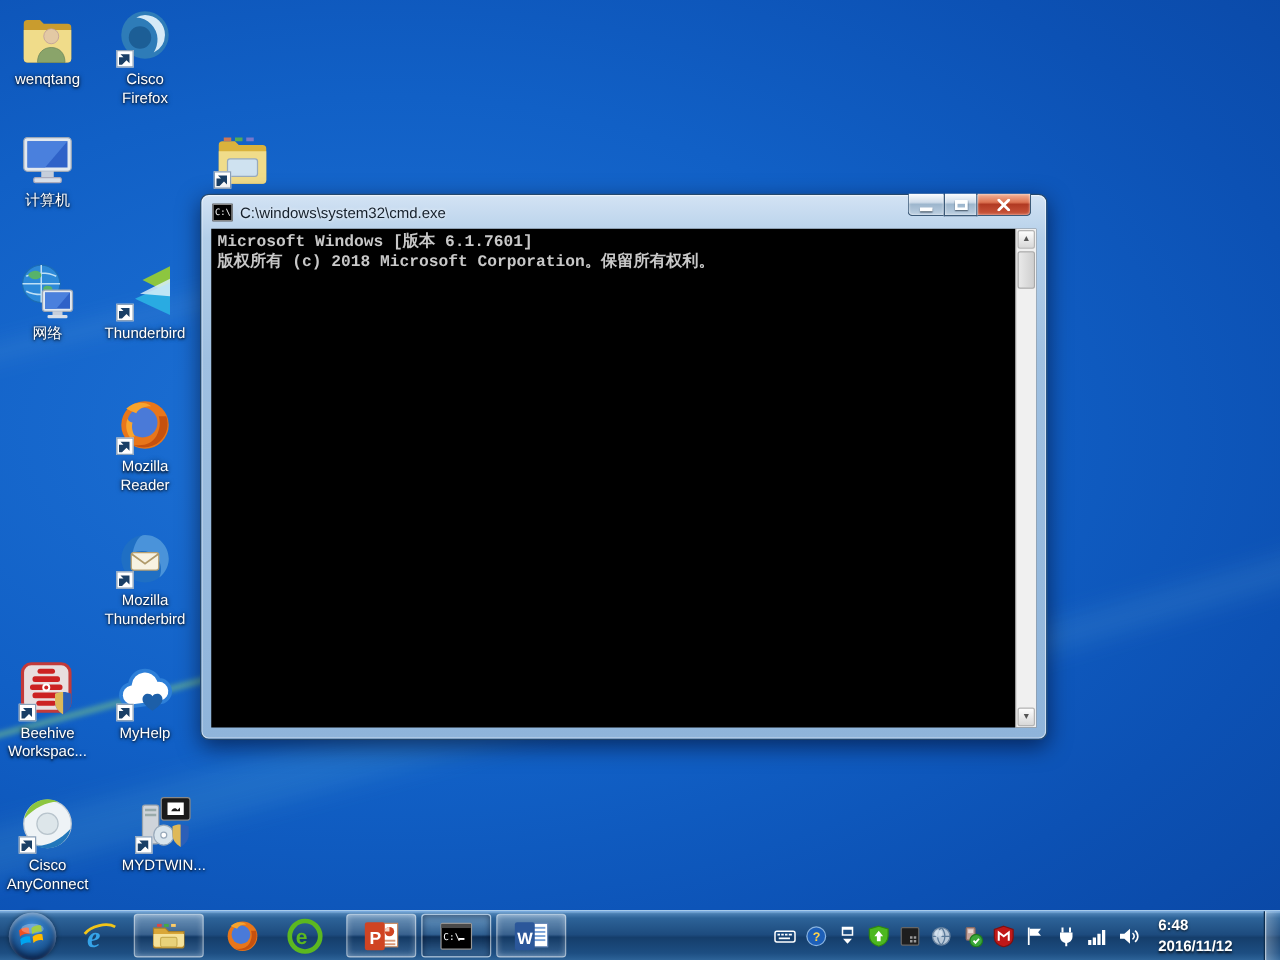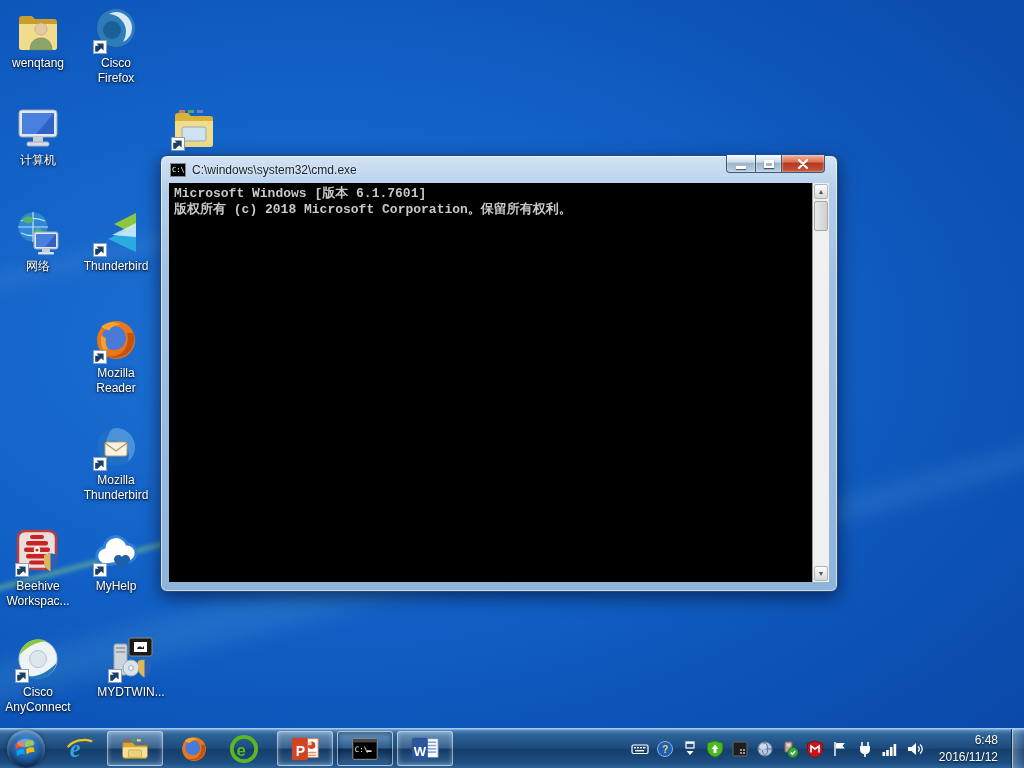--- a/index.html
+++ b/index.html
@@ -77,22 +77,22 @@
     box-shadow:inset 0 0 5px rgba(255,255,255,.35); }
   .tb-btn.active {
     background:linear-gradient(180deg,rgba(170,205,235,.45) 0%,rgba(90,140,185,.30) 48%,rgba(5,25,55,.45) 52%,rgba(120,165,205,.25) 100%);
     box-shadow:inset 0 1px 5px rgba(0,10,30,.55); }
   .tb-btn svg { width:30px; height:30px; }
 
   
   .tray { margin-left:auto; display:flex; align-items:center; gap:7px; height:40px; }
   .tray-ic { width:18px; height:18px; display:flex; align-items:center; justify-content:center; cursor:pointer; }
   .tray-ic svg { width:18px; height:18px; }
-  .clock { margin:0 6px 0 8px; text-align:right; color:#fff; font-size:12px; line-height:1.35;
-    text-shadow:0 1px 2px rgba(0,0,0,.8); cursor:pointer; }
+  .clock { margin:0 18px 0 8px; text-align:left; color:#fff; font-size:12px; line-height:1.35;
+    text-shadow:0 1px 2px rgba(0,0,0,.8); cursor:pointer;font-weight:bold; }
   .showdesk { width:13px; height:40px; cursor:pointer;
     background:linear-gradient(90deg,rgba(255,255,255,.30),rgba(255,255,255,.06));
     border-left:1px solid #0c2d4e; box-shadow:inset 1px 0 0 rgba(255,255,255,.5); }
 </style>
 </head>
 <body>
 
 <div class="desktop">
   <div class="streak s1"></div>
   <div class="streak s2"></div>

